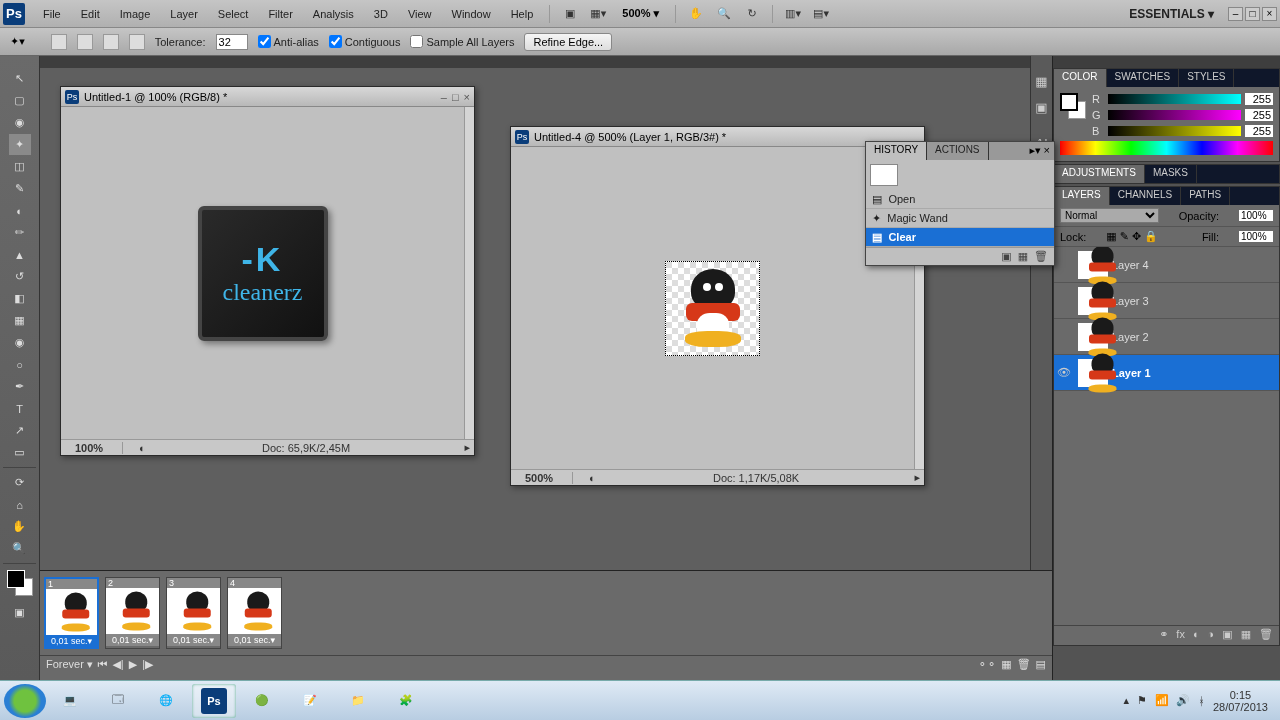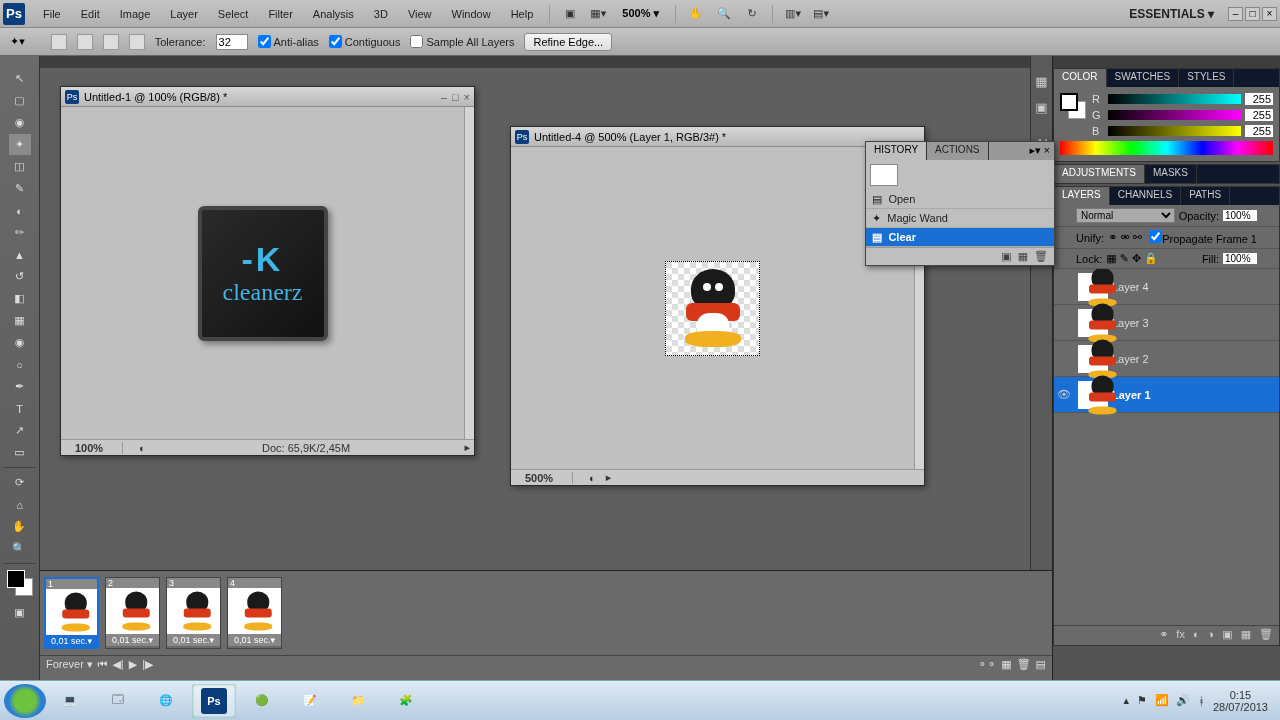--- a/index.html
+++ b/index.html
@@ -58,21 +58,21 @@
 .colorrow .ch{width:12px}
 .colorrow .slider{flex:1;height:10px;margin:0 4px}
 .colorrow .val{width:28px;background:#fff;color:#000;text-align:right;padding:0 2px}
 .spectrum{height:14px;background:linear-gradient(90deg,red,#ff0,lime,cyan,blue,#f0f,red)}
 .layer{height:36px;display:flex;align-items:center;border-bottom:1px solid #555}
 .layer .eye{width:20px;text-align:center;color:#ccc}
 .layer .thumb{width:30px;height:28px;background:#fff;margin:0 4px;display:flex;align-items:center;justify-content:center}
 .layer .name{color:#ddd}
 .layer.active{background:#1a6fd4}
 .layer.active .name{color:#fff;font-weight:bold}
-.layerctl{display:flex;align-items:center;gap:4px;padding:3px 22px;border-bottom:1px solid #555}
+.layerctl{display:flex;align-items:center;gap:20px;padding:3px 6px;border-bottom:1px solid #555}
 .layerctl select{flex:1;background:#aaa;border:1px solid #777;font-size:10px}
 .layerctl .pct{width:34px;background:#fff;color:#000;font-size:10px;padding:0 2px}
 .animpanel{position:absolute;left:40px;right:228px;bottom:0;height:110px;background:#6a6a6a;border-top:1px solid #222}
 .animpanel .ptabs{background:#4a4a4a}
 .frames{display:flex;padding:6px 4px;gap:6px}
 .frame{width:55px;border:1px solid #444}
 .frame.sel{border:2px solid #1a6fd4}
 .frame .fnum{background:#888;color:#fff;font-size:9px;padding:0 2px}
 .frame .fimg{height:46px;background:#fff;display:flex;align-items:center;justify-content:center}
 .frame .ftime{background:#888;color:#fff;font-size:9px;text-align:center;padding:1px}
@@ -228,20 +228,21 @@
               <div class="scarf"></div>
               <div class="belly"></div>
               <div class="feet"></div>
             </div>
           </div>
         </div>
       <div class="vscr"></div>
       <div class="status">
           <div class="zoom">500%</div>
           <div style="padding:0 6px">◐</div>
+          <div class="info">Doc: 1,17K/5,08K</div>
           <div style="padding:0 4px">▸</div>
         </div>
     </div>
 
     <div class="histpop">
       <div class="ptabs">
           <div class="ptab active">HISTORY</div>
           <div class="ptab">ACTIONS</div>
           <div style="margin-left:auto;padding:2px 4px">▸▾ ×</div>
         </div>
@@ -322,25 +323,20 @@
     <div class="pgroup" style="height:460px;display:flex;flex-direction:column">
       <div class="ptabs">
           <div class="ptab active">LAYERS</div>
           <div class="ptab">CHANNELS</div>
           <div class="ptab">PATHS</div>
         </div>
       <div class="layerctl">
           <select><option>Normal</option></select>
           <span>Opacity:</span>
           <div class="pct">100%</div>
-        </div>
-      <div class="layerctl">
-          <span>Unify:</span>
-          <span>⚭ ⚮ ⚯</span>
-          <label style="margin-left:auto"><input type="checkbox" checked="" style=""><span>Propagate Frame 1</span></label>
         </div>
       <div class="layerctl">
           <span>Lock:</span>
           <span>▦ ✎ ✥ 🔒</span>
           <span style="margin-left:auto">Fill:</span>
           <div class="pct">100%</div>
         </div>
       <div style="flex:1;overflow:auto">
         <div class="layer">
             <div class="eye"></div>

